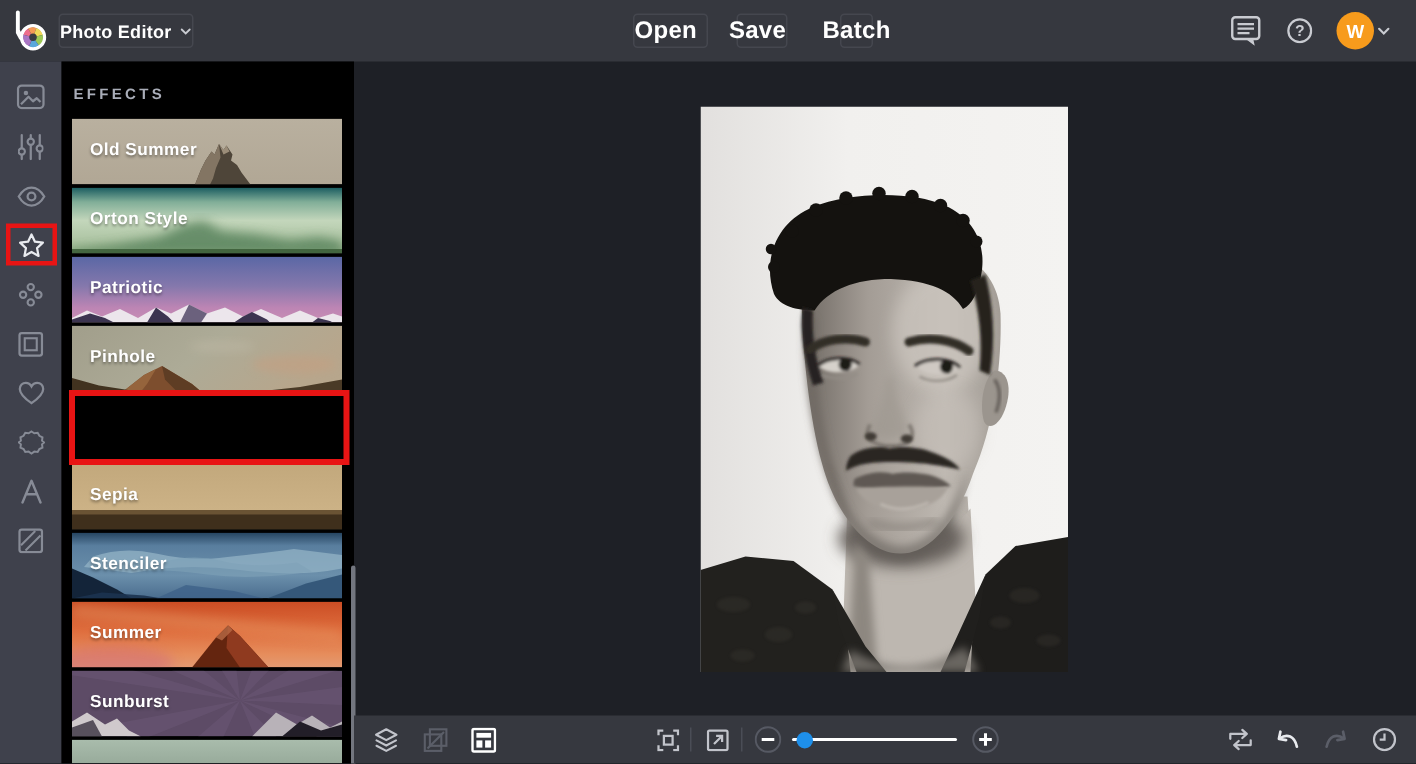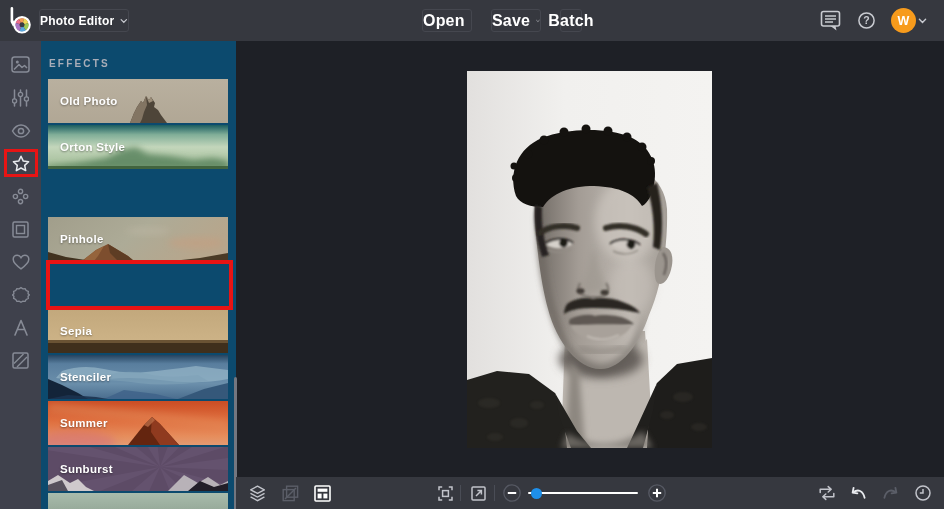--- a/index.html
+++ b/index.html
@@ -12,21 +12,21 @@
 .tbtn { position:absolute; top:9px; height:23px; white-space:nowrap; border:1px solid #45474f; border-radius:3px;
   color:#fff; font-size:16px; font-weight:bold; letter-spacing:.2px;
   display:flex; align-items:center; justify-content:center; }
 .chev { display:inline-block; width:8px; height:8px; margin-left:6px; position:relative; top:0px; }
 
 
 #sidebar { position:absolute; left:0; top:41px; width:41px; height:468px; background:#3f414c; }
 .sic { position:absolute; left:0; width:41px; height:33px; display:flex; align-items:center; justify-content:center; }
 
 
-#panel { position:absolute; left:41px; top:41px; width:195px; height:468px; background:#0c4a6e; }
+#panel { position:absolute; left:41px; top:41px; width:195px; height:468px; background:#000000; }
 #efftitle { position:absolute; left:8px; top:17px; color:#a9adb8; font-size:10px; font-weight:bold; letter-spacing:2.2px; }
 .tile { position:absolute; left:7px; width:180px; height:44px; overflow:hidden; }
 .tlabel { position:absolute; left:12px; top:50%; transform:translateY(-54%); color:#fff; font-size:11.5px; font-weight:bold; letter-spacing:.3px; text-shadow:0 1px 2px rgba(0,0,0,.4); z-index:3; }
 .tile svg { position:absolute; left:0; top:0; }
 
 
 #redstar { position:absolute; left:4px; top:149px; width:34px; height:28px; border:3.5px solid #e81414; z-index:5; }
 #redtile { position:absolute; left:46px; top:260px; width:187px; height:50px; border:4px solid #e81414; z-index:5; }
 
 
@@ -61,21 +61,21 @@
   <div class="tbtn" style="left:39px; width:90px; font-size:12px;">Photo Editor
     <svg class="chev" viewBox="0 0 8 8">
         <path d="M1.2,2.6 L4,5.4 L6.8,2.6" fill="none" stroke="#c9cbd1" stroke-width="1.3" stroke-linecap="round"></path>
       </svg>
   </div>
   <div class="tbtn" style="left:422px; width:50px;">Open
     <svg class="chev" viewBox="0 0 8 8">
         <path d="M1.2,2.6 L4,5.4 L6.8,2.6" fill="none" stroke="#c9cbd1" stroke-width="1.3" stroke-linecap="round"></path>
       </svg>
   </div>
-  <div class="tbtn" style="left:491px; width:50px;">Save
+  <div class="tbtn" style="left:491px; width:34px;">Save
     <svg class="chev" viewBox="0 0 8 8">
         <path d="M1.2,2.6 L4,5.4 L6.8,2.6" fill="none" stroke="#c9cbd1" stroke-width="1.3" stroke-linecap="round"></path>
       </svg>
   </div>
   <div class="tbtn" style="left:560px; width:22px;">Batch</div>
 
   <svg class="abs" style="left:819px;top:9px" width="24" height="24" viewBox="0 0 24 24">
     <rect x="2.5" y="2.5" width="18" height="14.5" rx="2" fill="none" stroke="#c9cbd1" stroke-width="1.6"></rect>
     <path d="M11,17 L16.5,17 L17.5,21.5 L11.5,17" fill="#c9cbd1"></path>
     <line x1="6" y1="7" x2="17" y2="7" stroke="#c9cbd1" stroke-width="1.5"></line>
@@ -171,21 +171,21 @@
       <rect x="1" y="1" width="15" height="15" rx="1.5" fill="none" stroke="#878b96" stroke-width="1.5"></rect>
       <path d="M2,11.5 L11.5,2 M5,15 L15,5" stroke="#878b96" stroke-width="1.4" fill="none"></path>
     </svg>
   </div>
 </div>
 
 <div id="panel">
   <div id="efftitle">EFFECTS</div>
 
   <div class="tile" style="top:38px" id="t1">
-      <span class="tlabel">Old Photo</span>
+      <span class="tlabel">Old Summer</span>
     <svg width="180" height="44" viewBox="0 0 180 44">
       <defs>
           <linearGradient id="g1" x1="0" y1="0" x2="0" y2="1">
         <stop offset="0" stop-color="#b9b09f"></stop>
             <stop offset="1" stop-color="#b1a795"></stop>
           </linearGradient>
         </defs>
       <rect width="180" height="44" fill="url(#g1)"></rect>
       <path d="M82,44 L86,34 L89,28 L93,22 L95,24 L98,17 L101,21 L103,18 L107,24 L106,28 L110,31 L113,36 L116,40 L119,44 Z" fill="#4e4539"></path>
       <path d="M82,44 L86,34 L89,28 L93,22 L95,24 L98,17 L99,26 L96,33 L94,40 L92,44 Z" fill="#837563"></path>
@@ -203,20 +203,37 @@
             <stop offset="0.8" stop-color="#aec5a4"></stop>
             <stop offset="1" stop-color="#8cab82"></stop>
           </linearGradient>
         <filter id="b2" x="-20%" y="-20%" width="140%" height="140%">
             <feGaussianBlur stdDeviation="3.4"></feGaussianBlur>
           </filter>
         </defs>
       <rect width="180" height="44" fill="url(#g2)"></rect>
       <path d="M0,42 L30,38 L58,33 L76,24 L88,22 L100,29 L122,31 L145,35 L165,33 L180,36 L180,44 L0,44 Z" fill="#55805a" filter="url(#b2)" opacity="0.8"></path>
       <rect y="41" width="180" height="3" fill="#395c36" opacity="0.85"></rect>
+    </svg>
+  </div>
+  <div class="tile" style="top:130px" id="t3">
+      <span class="tlabel">Patriotic</span>
+    <svg width="180" height="44" viewBox="0 0 180 44">
+      <defs>
+          <linearGradient id="g3" x1="0" y1="0" x2="0" y2="1">
+        <stop offset="0" stop-color="#5a67a5"></stop>
+            <stop offset="0.45" stop-color="#8578ac"></stop>
+            <stop offset="0.78" stop-color="#bd85b4"></stop>
+            <stop offset="1" stop-color="#c98eb4"></stop>
+          </linearGradient>
+        </defs>
+      <rect width="180" height="44" fill="url(#g3)"></rect>
+      <path d="M0,44 L0,41 L10,36 L20,40 L32,35 L44,41 L56,34 L66,38 L78,32 L90,38 L102,34 L114,40 L126,35 L140,41 L152,36 L164,41 L174,38 L180,40 L180,44 Z" fill="#ece6ec"></path>
+      <path d="M0,44 L0,42 L12,38 L22,41 L28,44 Z M50,44 L56,34 L64,40 L68,44 Z M108,44 L114,40 L120,37 L130,42 L132,44 Z M160,44 L164,41 L172,43 L174,44 Z" fill="#3c3450"></path>
+      <path d="M78,32 L90,38 L86,44 L72,44 Z" fill="#55496a" opacity="0.85"></path>
     </svg>
   </div>
   <div class="tile" style="top:176px" id="t4">
       <span class="tlabel">Pinhole</span>
     <svg width="180" height="44" viewBox="0 0 180 44">
       <defs>
           <linearGradient id="g4" x1="0" y1="0" x2="1" y2="0.3">
         <stop offset="0" stop-color="#a19e8b"></stop>
             <stop offset="0.55" stop-color="#adab97"></stop>
             <stop offset="1" stop-color="#b7a68c"></stop>

